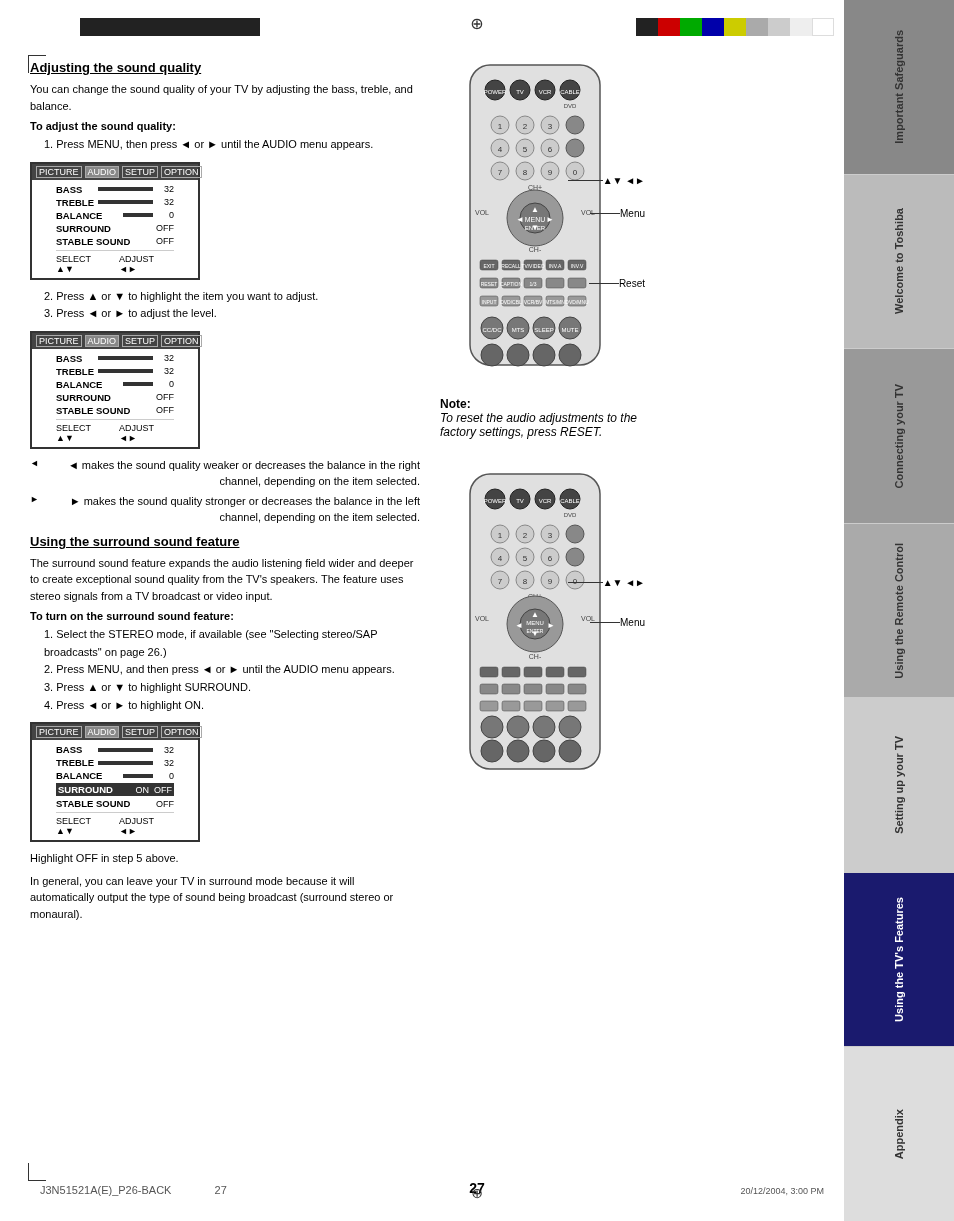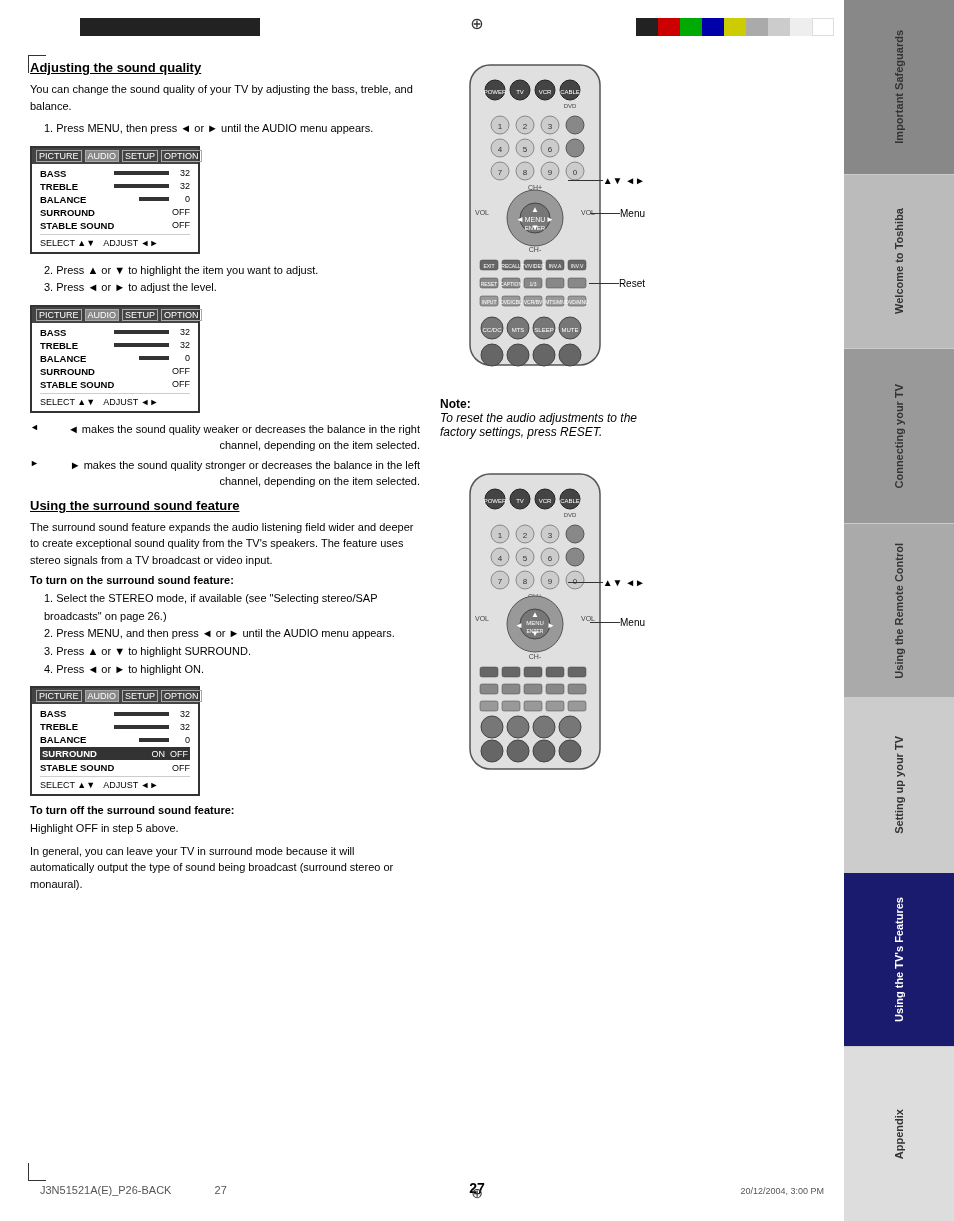--- a/index.html
+++ b/index.html
@@ -155,21 +155,21 @@
     .menu-box-header span {
       color: #fff;
       font-size: 9px;
       border: 1px solid #aaa;
       padding: 0 2px;
     }
     .menu-box-header span.active-tab {
       background: #888;
     }
     .menu-box-body {
-      padding: 4px 8px;
+      padding: 4px 24px;
     }
     .menu-row {
       display: flex;
       justify-content: space-between;
       align-items: center;
       margin-bottom: 2px;
       font-size: 9.5px;
     }
     .menu-row-label {
       font-weight: bold;
@@ -342,20 +342,21 @@
 </div>
 
 <div class="main-content">
   <div class="two-col">
 
     <div class="col-left">
 
       <div>
         <div class="section-title">Adjusting the sound quality</div>
         <div class="body-text">You can change the sound quality of your TV by adjusting the bass, treble, and balance.</div>
+        <div class="section-subtitle">To adjust the sound quality:</div>
         <div class="steps">
           <div>1. <span>Press MENU, then press ◄ or ► until the AUDIO menu appears.</span></div>
         </div>
 
         <div class="menu-box">
           <div class="menu-box-header">
             <span>PICTURE</span>
             <span class="active-tab">AUDIO</span>
             <span>SETUP</span>
             <span>OPTION</span>
@@ -500,21 +501,20 @@
               <span class="menu-row-label">STABLE SOUND</span>
               <span class="menu-row-value">OFF</span>
             </div>
             <div class="menu-select-row">
               <span>SELECT ▲▼</span>
               <span>ADJUST ◄►</span>
             </div>
           </div>
         </div>
 
-        <div class="section-subtitle" style="margin-top:8px">To turn off the surround sound feature:</div>
         <div class="body-text">Highlight OFF in step 5 above.</div>
         <div class="body-text">In general, you can leave your TV in surround mode because it will automatically output the type of sound being broadcast (surround stereo or monaural).</div>
       </div>
     </div>
 
     <div class="col-right">
       
       
       <div class="remote-wrapper" style="position:relative;margin-bottom:10px;">
         <svg width="200" height="320" viewBox="0 0 200 320" style="display:block;margin:0 auto;">

